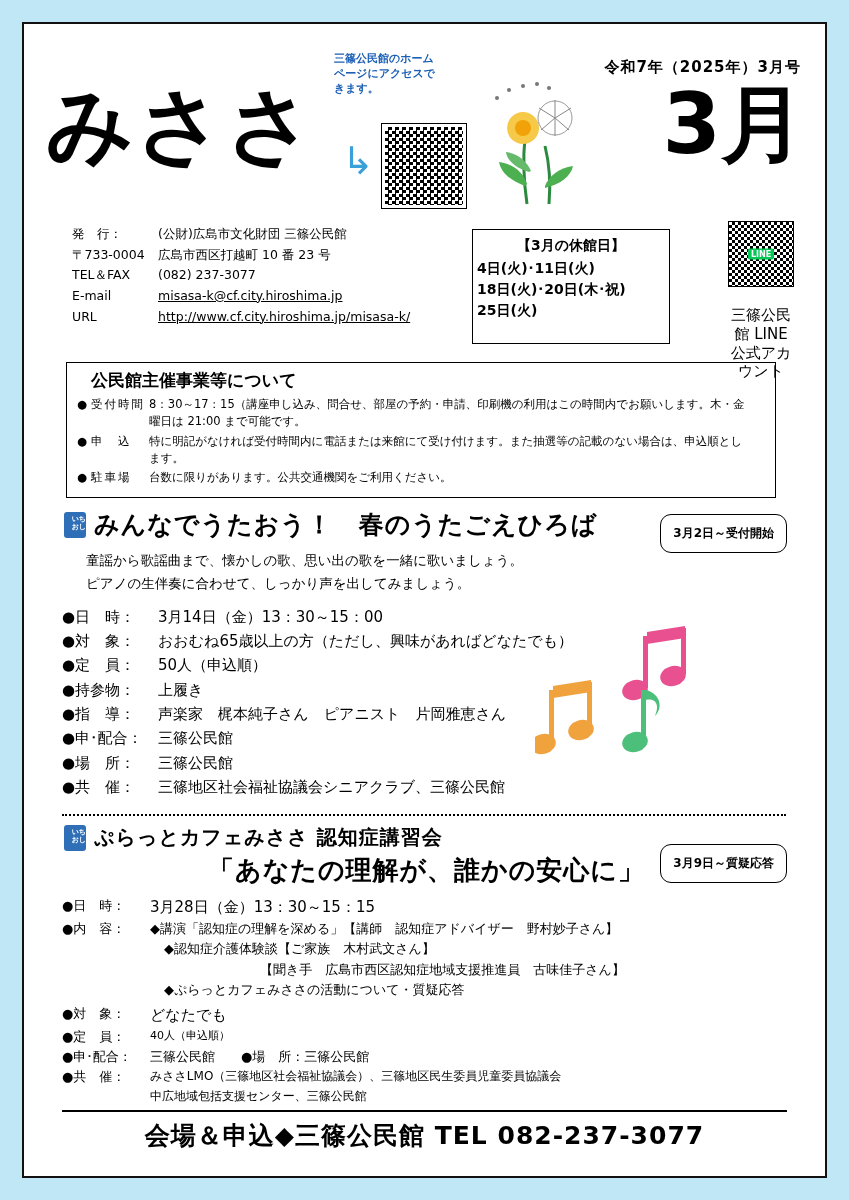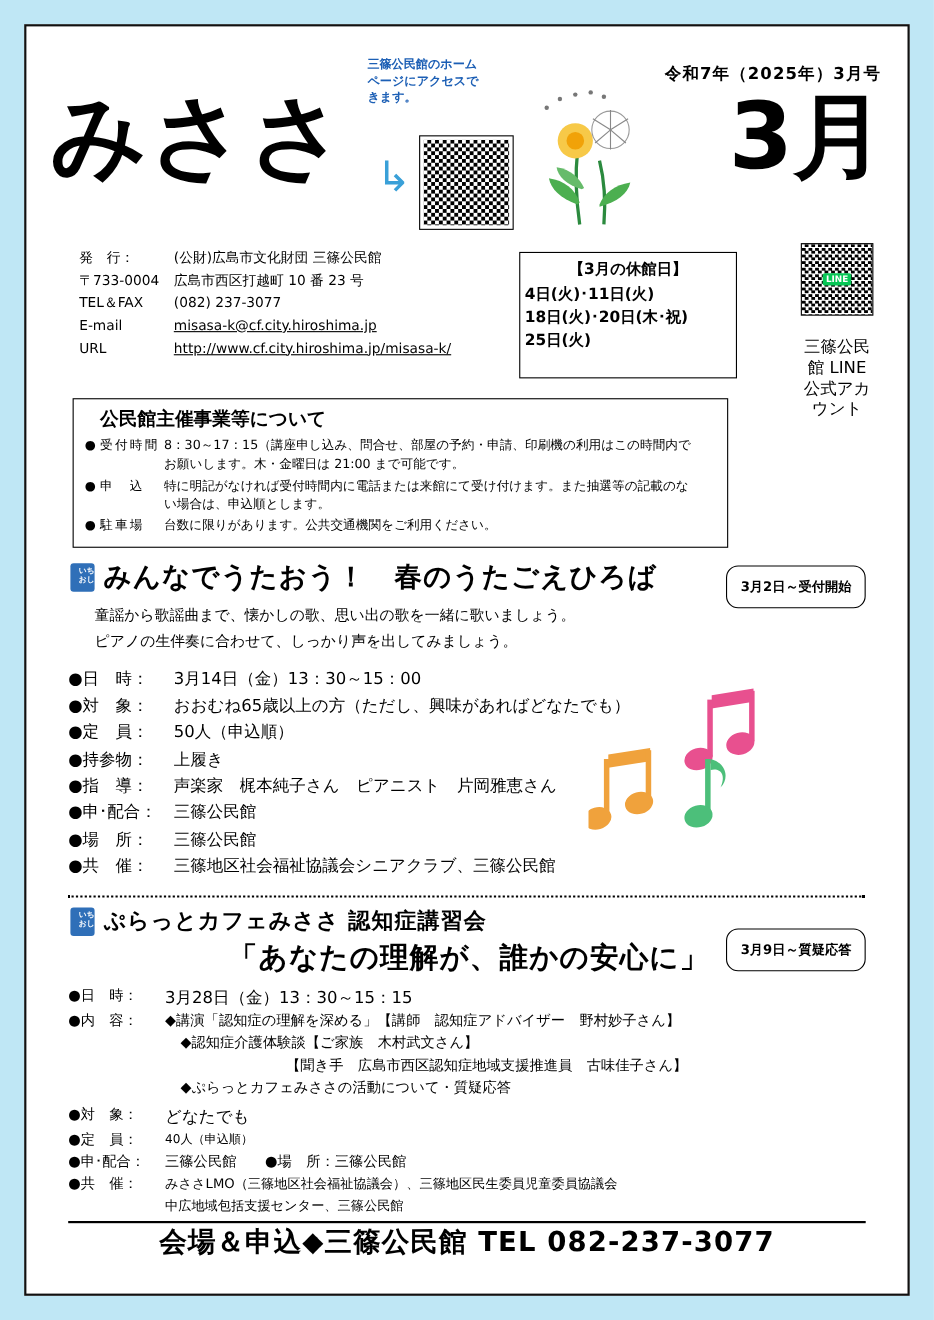--- a/index.html
+++ b/index.html
@@ -71,21 +71,21 @@
     outline:1px solid #000;position:relative;
   }
   .line-qr .qrbox:after{
     content:"LINE";position:absolute;left:50%;top:50%;transform:translate(-50%,-50%);
     background:#06c755;color:#fff;font-size:8px;padding:1px 3px;border-radius:2px;font-weight:bold;
   }
   .line-qr .cap{font-size:15px;line-height:1.25;margin-top:20px;}
 
   
   .notice{
-    position:absolute;left:42px;top:338px;width:596px;
+    position:absolute;left:42px;top:338px;width:710px;
     border:1px solid #000;box-sizing:border-box;padding:6px 24px 9px 10px;
   }
   .notice h3{margin:0 0 4px 14px;font-size:17px;font-weight:bold;}
   .notice .item{display:flex;font-size:11.5px;line-height:1.5;margin-bottom:2px;}
   .notice .bul{width:14px;flex:none;}
   .notice .key{width:58px;flex:none;letter-spacing:2px;}
   .notice .txt{flex:1;}
 
   
   .sec{position:absolute;left:0;width:805px;}
@@ -112,21 +112,21 @@
     position:absolute;left:38px;width:724px;border-top:2px dotted #000;
   }
   .sec2-title{
     text-align:center;font-size:26px;font-weight:bold;letter-spacing:1px;margin-top:2px;
   }
   
   .notes{position:absolute;right:90px;top:600px;width:200px;height:150px;}
 
   .footer{
     position:absolute;left:38px;right:38px;bottom:18px;height:46px;
-    border-top:2px solid #000;display:flex;align-items:flex-start;justify-content:center;
+    border-top:2px solid #000;display:flex;align-items:center;justify-content:center;
   }
   .footer span{font-size:25px;font-weight:bold;letter-spacing:1px;}
 </style>
 </head>
 <body>
 
 <div class="cutmark cm-tl"></div>
 <div class="cutmark cm-tr"></div>
 <div class="cutmark cm-bl"></div>
 <div class="cutmark cm-br"></div>

